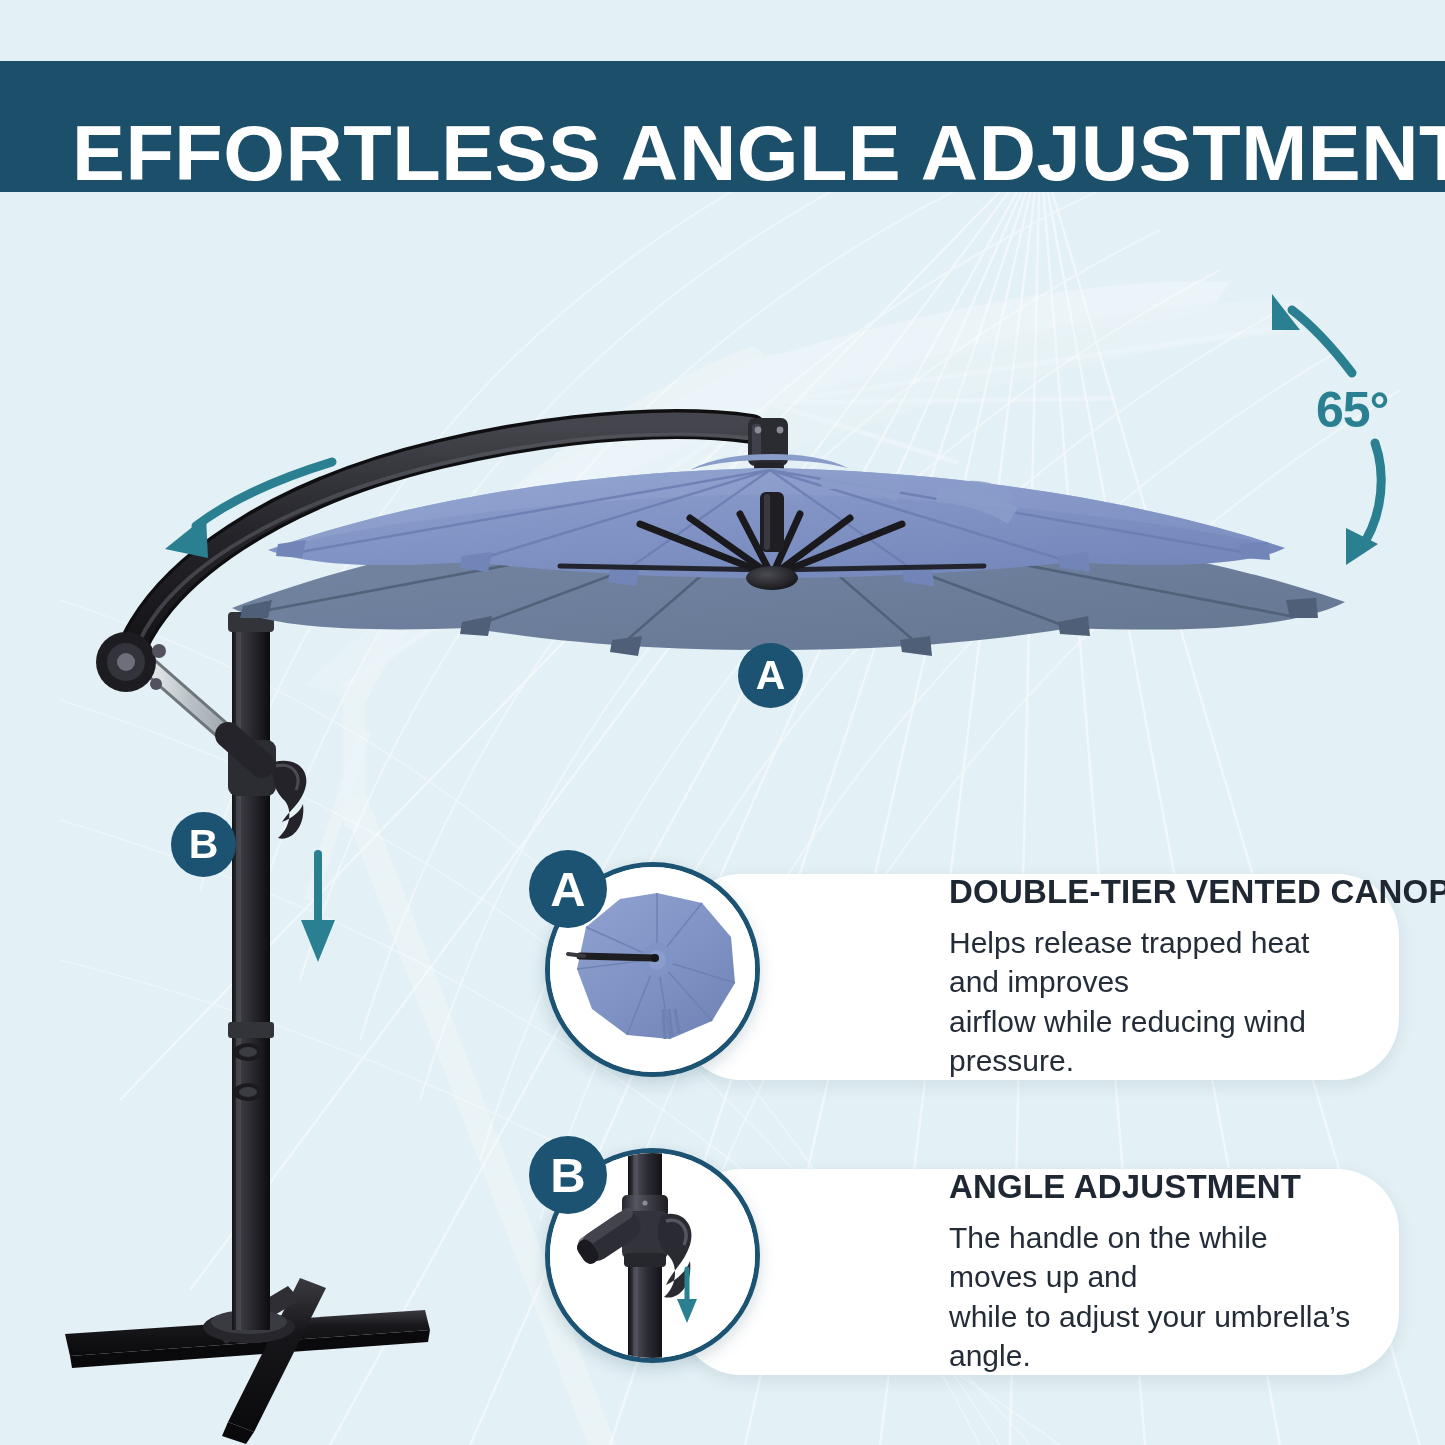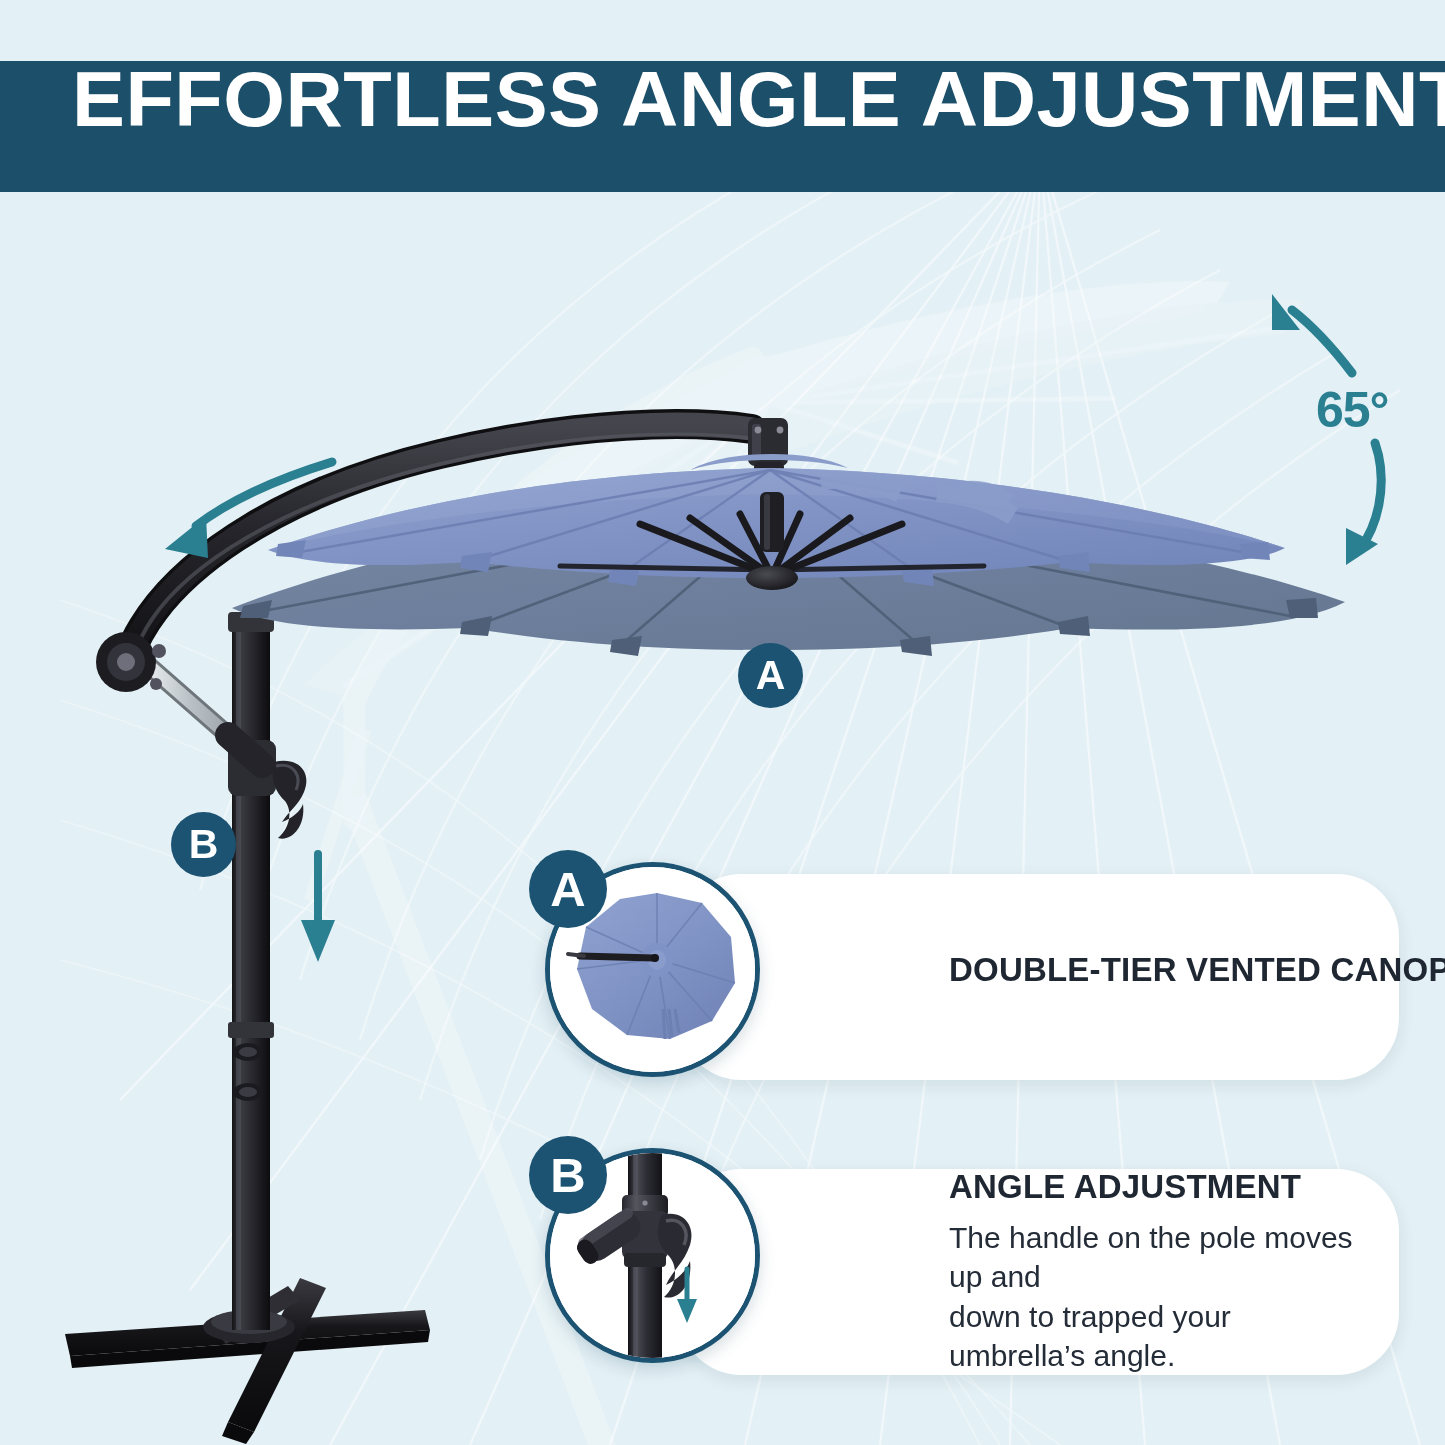--- a/index.html
+++ b/index.html
@@ -11,21 +11,21 @@
     overflow:hidden;
     position:relative;
   }
   #stage{position:absolute;inset:0;width:1445px;height:1445px;}
   .layer{position:absolute;inset:0;width:1445px;height:1445px;}
 
   
   #banner{
     position:absolute;left:0;top:61px;width:1445px;height:131px;
     background:#1c4f69;
-    display:flex;align-items:flex-start;
+    display:flex;align-items:flex-end;
   }
   #banner-title{
     color:#ffffff;
     font-family:"Liberation Sans", sans-serif;
     font-weight:bold;
     font-size:77px;
     letter-spacing:0.5px;
     margin-left:72px;
     transform:scaleX(1.03);
     transform-origin:left center;
@@ -411,20 +411,24 @@
 
   <div class="hero-badge" id="badge-a-hero">A</div>
   <div class="hero-badge" id="badge-b-hero">B</div>
 
   <div id="angle-label">65°</div>
 
   <div class="callout" id="callout-a">
     <div class="pill">
       <div class="pill-inner">
         <div class="c-title">DOUBLE-TIER VENTED CANOPY</div>
+        <div class="c-body">
+          <span>Helps release trapped heat and improves</span><br>
+          <span>airflow while reducing wind pressure.</span>
+        </div>
       </div>
     </div>
 
     <div class="circle">
       <svg viewBox="0 0 215 215" width="215" height="215">
         <defs>
           <linearGradient id="thA" x1="0.1" y1="0" x2="0.9" y2="1">
             <stop offset="0" stop-color="#8ea1cf"></stop>
             <stop offset="0.55" stop-color="#7f92c4"></stop>
             <stop offset="1" stop-color="#7183b6"></stop>
@@ -459,22 +463,22 @@
     </div>
 
     <div class="badge">A</div>
   </div>
 
   <div class="callout" id="callout-b">
     <div class="pill">
       <div class="pill-inner">
         <div class="c-title">ANGLE ADJUSTMENT</div>
         <div class="c-body">
-          <span>The handle on the pole moves up and</span><br>
-          <span>down to trapped your umbrella’s angle.</span>
+          <span>The handle on the while moves up and</span><br>
+          <span>while to adjust your umbrella’s angle.</span>
         </div>
       </div>
     </div>
 
     <div class="circle">
       <svg viewBox="0 0 215 215" width="215" height="215">
         <defs>
           <linearGradient id="thPole" x1="0" y1="0" x2="1" y2="0">
             <stop offset="0" stop-color="#101014"></stop>
             <stop offset="0.25" stop-color="#4a4a54"></stop>

